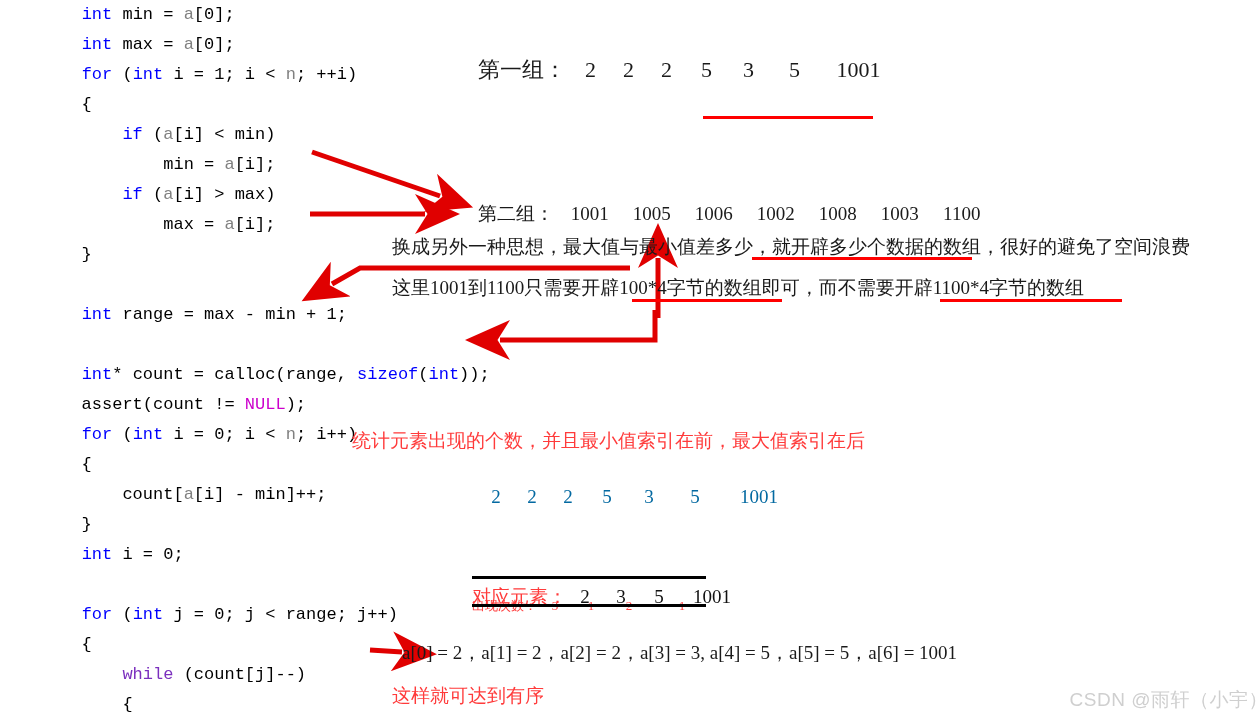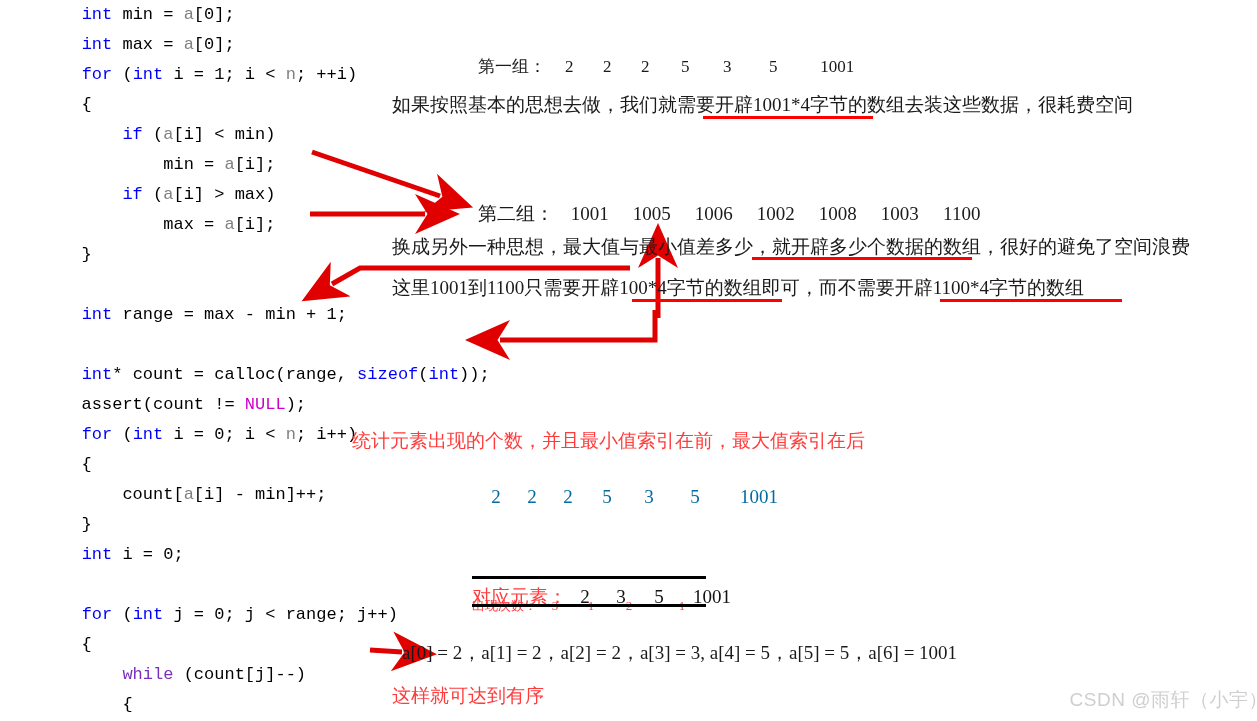--- a/index.html
+++ b/index.html
@@ -117,28 +117,25 @@
     <path d="M630,268 L360,268 L332,284" stroke="#e00000" stroke-width="5" fill="none" marker-end="url(#ah)"></path>
 
     <path d="M655,310 L655,340 L500,340" stroke="#e00000" stroke-width="5" fill="none" marker-end="url(#ah)"></path>
 
     <path d="M658,318 L658,258" stroke="#e00000" stroke-width="5" fill="none" marker-end="url(#ah)"></path>
 
     <path d="M370,650 L402,652" stroke="#e00000" stroke-width="5" fill="none" marker-end="url(#ah)"></path>
   </svg>
 
 
-  <div class="blk-note" style="left:478px; top:55px; font-size:17px;">
+  <div class="blk-note" style="left:478px; top:55px; font-size:22px;">
     <span>第一组：</span>
     <span id="g1vals"><span style="display: inline-block; width: 38px; text-align: center;">2</span><span style="display: inline-block; width: 38px; text-align: center;">2</span><span style="display: inline-block; width: 38px; text-align: center;">2</span><span style="display: inline-block; width: 42px; text-align: center;">5</span><span style="display: inline-block; width: 42px; text-align: center;">3</span><span style="display: inline-block; width: 50px; text-align: center;">5</span><span style="display: inline-block; width: 78px; text-align: center;">1001</span></span>
   </div>
 
-  <div class="blk-note" style="left:392px; top:92px; font-size:19px;">
-    <span>如果按照基本的思想去做，我们就需要开辟</span><span id="g1hl">1001*4字节</span><span>的数组去装这些数据，很耗费空间</span>
-  </div>
   <div class="red-underline" style="left:703px; top:116px; width:170px;"></div>
 
   <div class="blk-note" style="left:478px; top:201px; font-size:19px;">
     <span>第二组：</span>
     <span id="g2vals"><span style="display: inline-block; width: 62px; text-align: center;">1001</span><span style="display: inline-block; width: 62px; text-align: center;">1005</span><span style="display: inline-block; width: 62px; text-align: center;">1006</span><span style="display: inline-block; width: 62px; text-align: center;">1002</span><span style="display: inline-block; width: 62px; text-align: center;">1008</span><span style="display: inline-block; width: 62px; text-align: center;">1003</span><span style="display: inline-block; width: 62px; text-align: center;">1100</span></span>
   </div>
 
   <div class="blk-note" style="left:392px; top:234px; font-size:19px;text-align:center;">
     <span>换成另外一种思想，最大值与最小值差多少，</span><span>就开辟多少个数据的数组</span><span>，很好的避免了空间浪费</span>
   </div>

